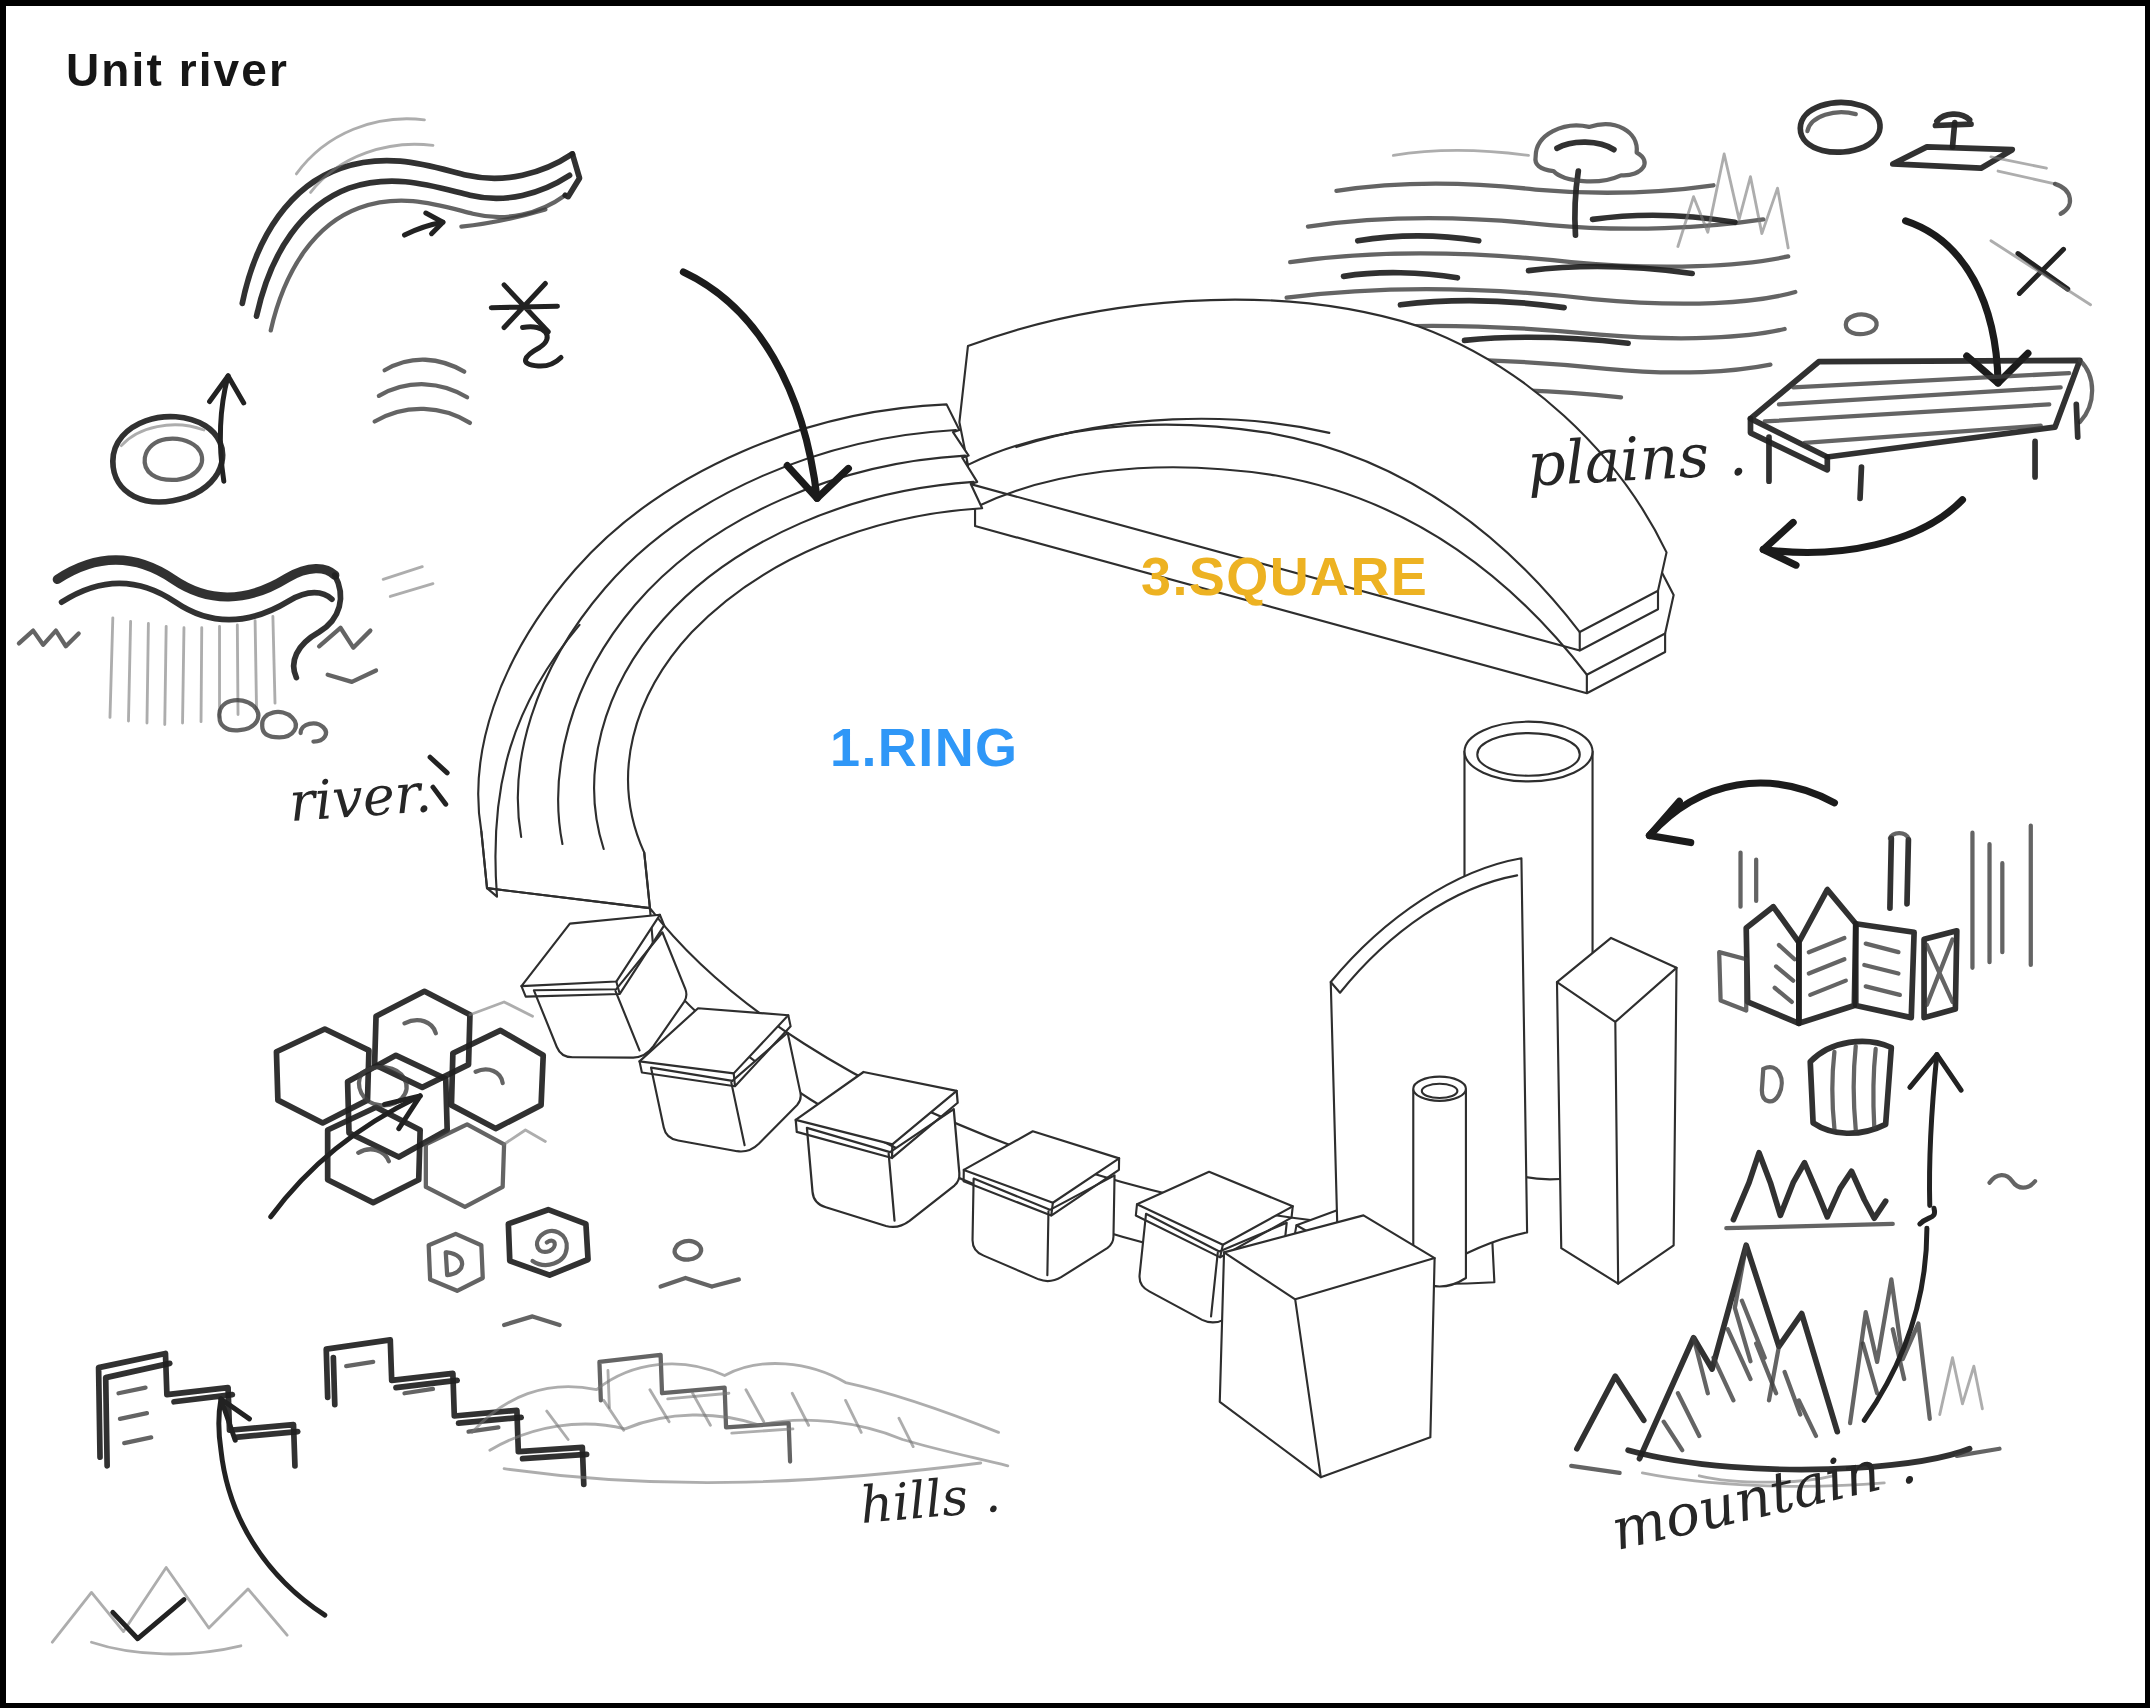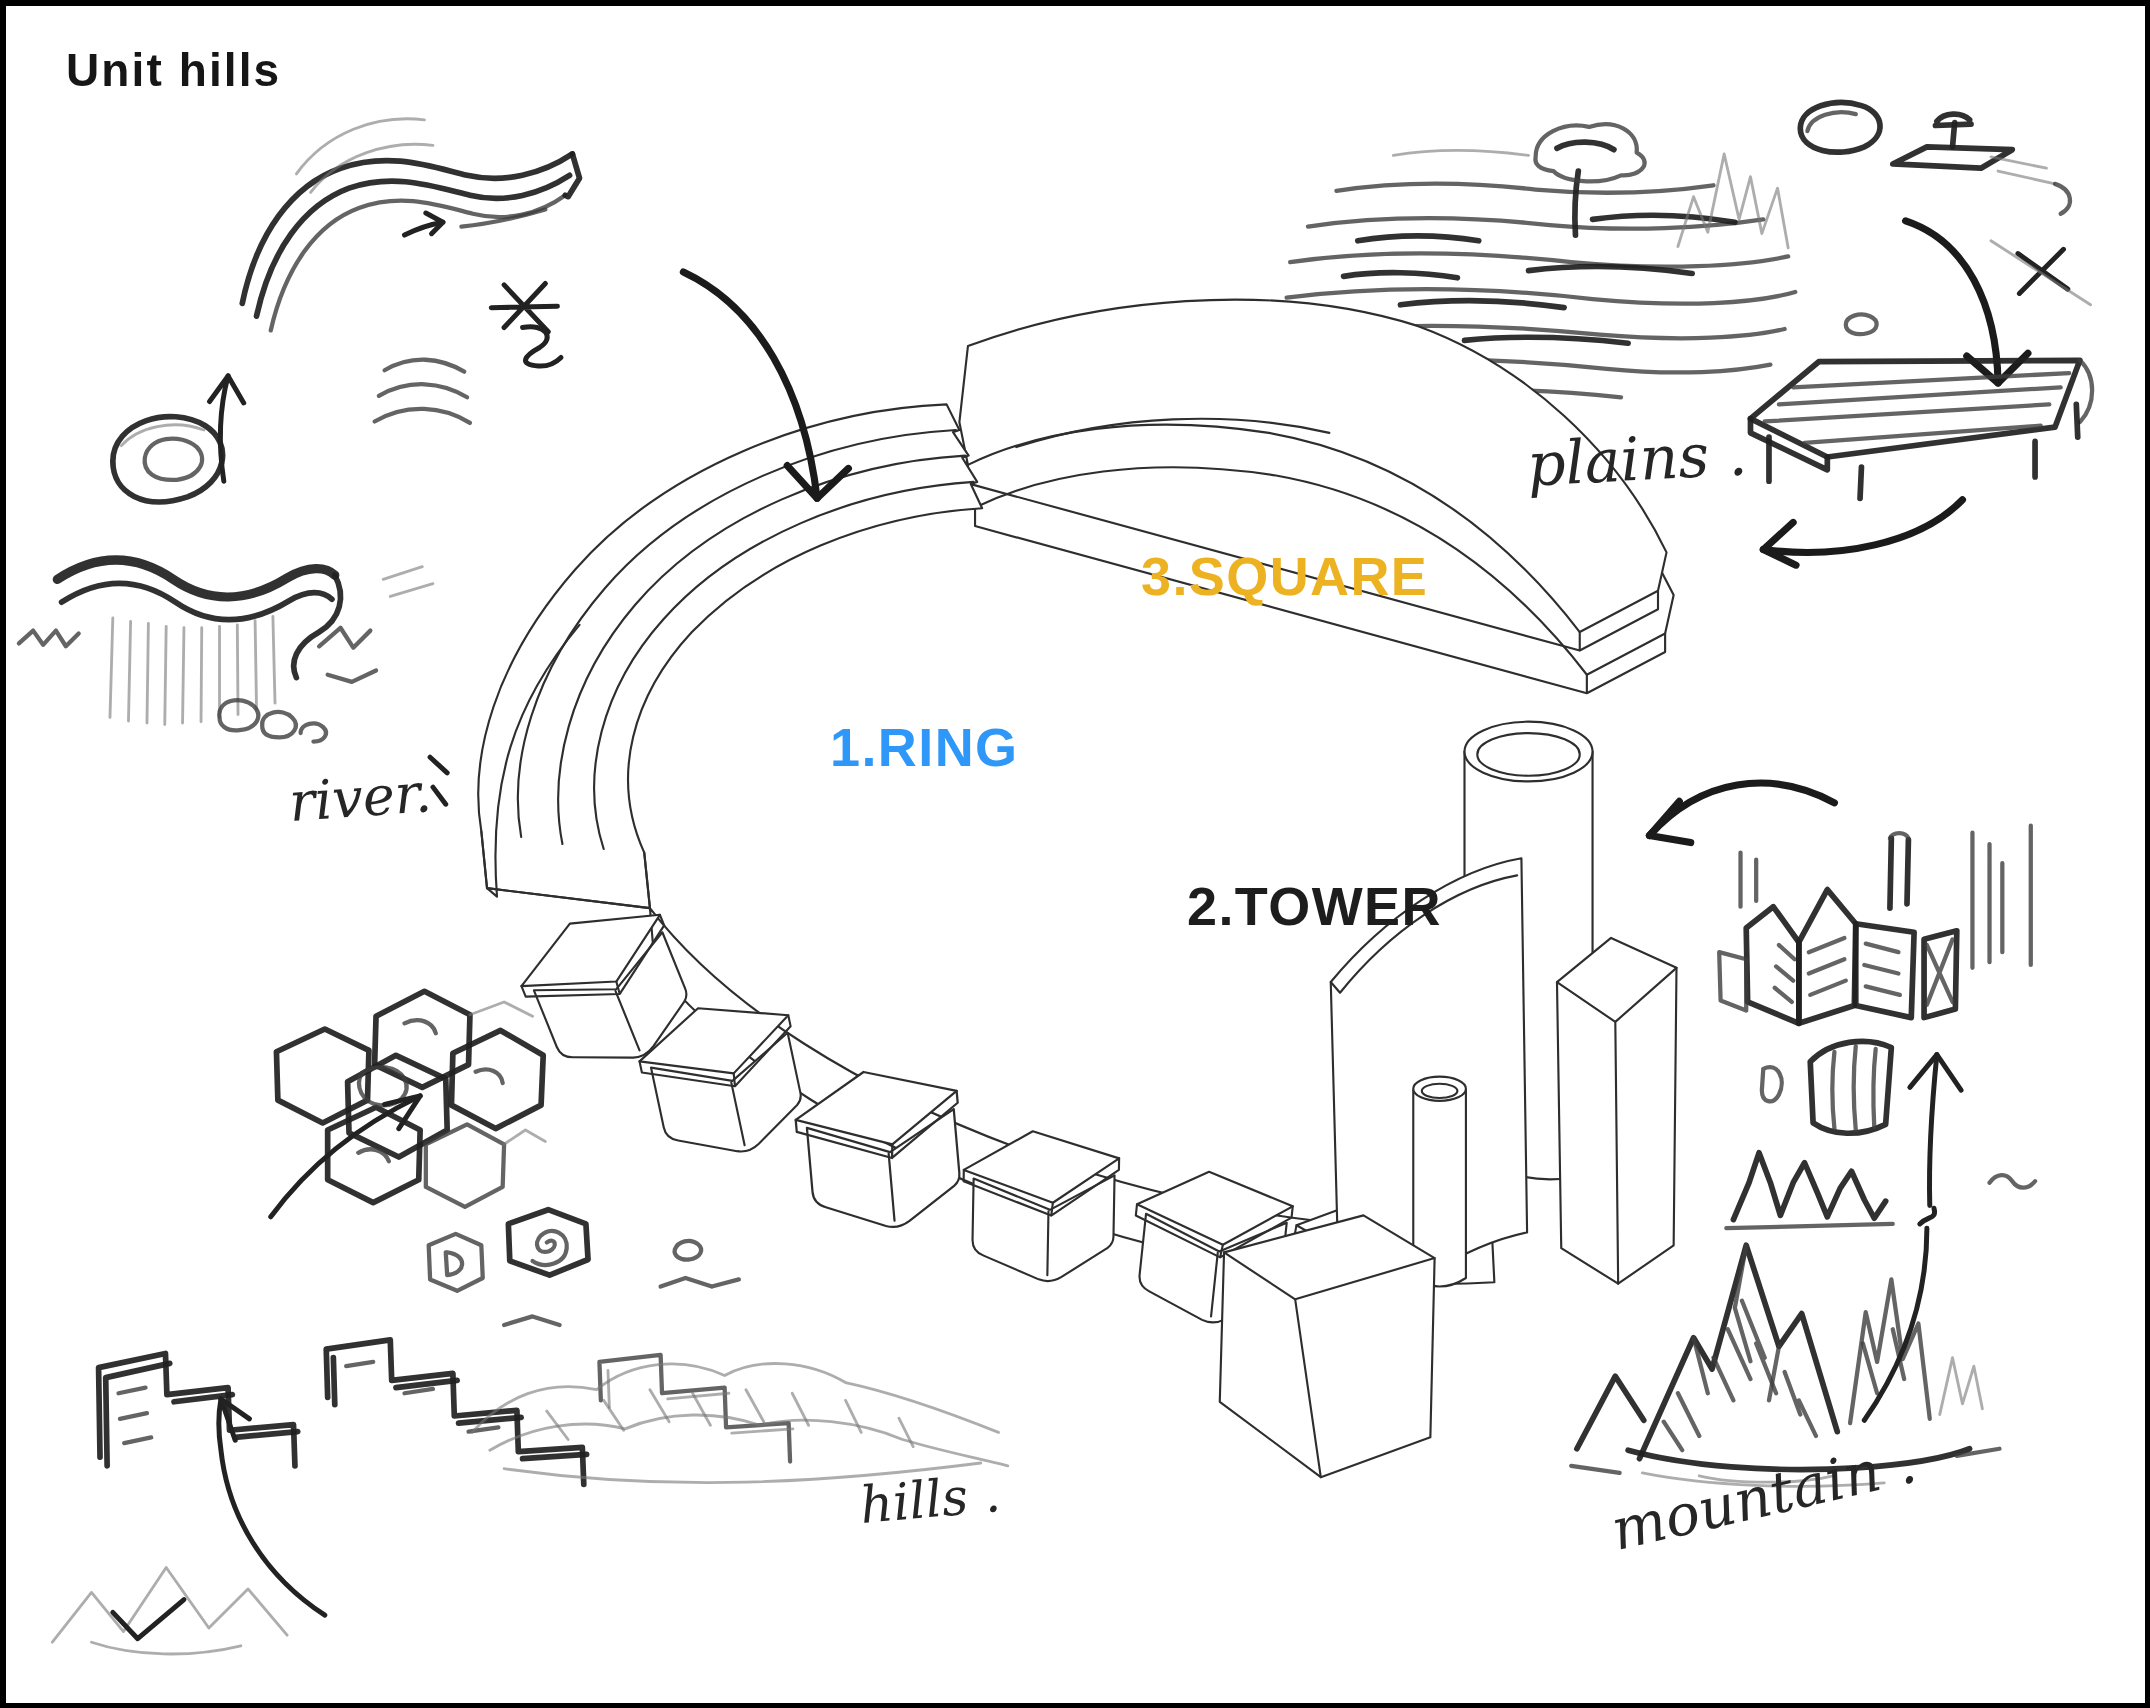--- a/index.html
+++ b/index.html
@@ -320,23 +320,22 @@
     <path class="pen" d="M 952 374 C 1058 424 1122 540 1140 692"></path>
     <path class="pen" d="M 1140 692 L 1098 646 M 1140 692 L 1184 650"></path>
   </g>
   <g>
     <path class="pen2" d="M 700 392 L 762 458 M 758 390 L 700 452 M 682 424 L 775 422"></path>
     <path class="pen2" d="M 726 452 C 758 446 772 466 750 480 C 728 492 720 504 748 506 C 762 507 772 502 780 494"></path>
   </g>
 
 </svg>
 
-<div class="lbl title">Unit hills</div>
+<div class="lbl title">Unit river</div>
 <div class="lbl lbl-ring" style="color: rgb(47, 151, 247);">1.RING</div>
-<div class="lbl lbl-tower" style="color: rgb(29, 29, 29);">2.TOWER</div>
 <div class="lbl lbl-square" style="color: rgb(237, 178, 34);">3.SQUARE</div>
 
 <div class="hand hand-river">river.</div>
 <div class="hand hand-plains">plains .</div>
 <div class="hand hand-hills">hills .</div>
 <div class="hand hand-mountain">mountain .</div>
 
 </div>
 
 

